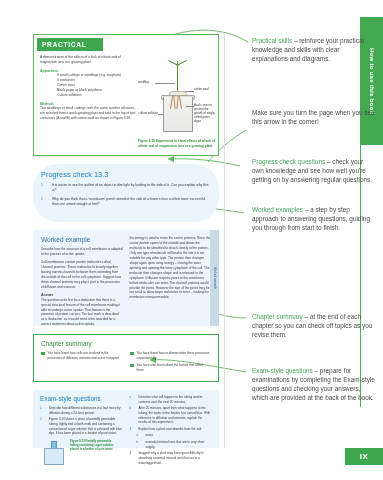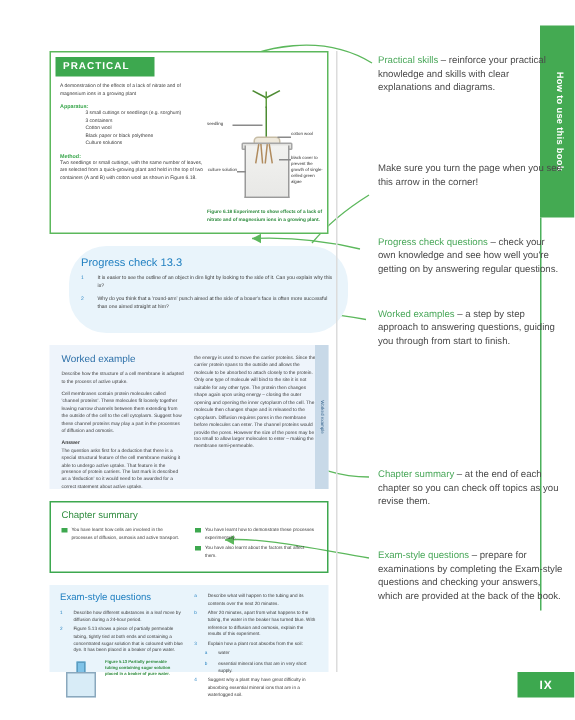--- a/index.html
+++ b/index.html
@@ -79,21 +79,21 @@
   .leafR{position:absolute;left:39px;top:8px;width:11px;height:1.4px;
     background:#4d8b32;transform:rotate(-28deg);transform-origin:left center;}
   .leafM{position:absolute;left:38.5px;top:4px;width:1.4px;height:11px;background:#5d9c3e;}
   .roots{position:absolute;left:33px;top:39px;width:12px;height:14px;}
   .roots i{position:absolute;top:0;width:0.7px;height:13px;background:#b08b5e;display:block;}
   .lbl{position:absolute;font-size:2.9px;color:#333;line-height:1.35;}
   .ldr{position:absolute;background:#8a8a8a;height:0.6px;}
 
   
   .progress{
-    position:absolute;left:13px;top:130px;width:186px;height:58px;
+    position:absolute;left:0;top:130px;width:186px;height:58px;
     background:#e9f4fb;box-sizing:border-box;padding:6px 8px;border-radius:25px;
   }
   .progress h3{margin:0 0 4px 0;font-size:7.4px;color:#1f7fc0;font-weight:400;}
   .q{display:flex;gap:5px;margin-bottom:3px;}
   .q .n{font-size:3.3px;color:#1f7fc0;width:6px;flex:none;}
   .q .t{font-size:3.4px;line-height:1.55;color:#3a3a3a;}
 
   
   .worked{
     position:absolute;left:0;top:196px;width:186px;height:96px;

